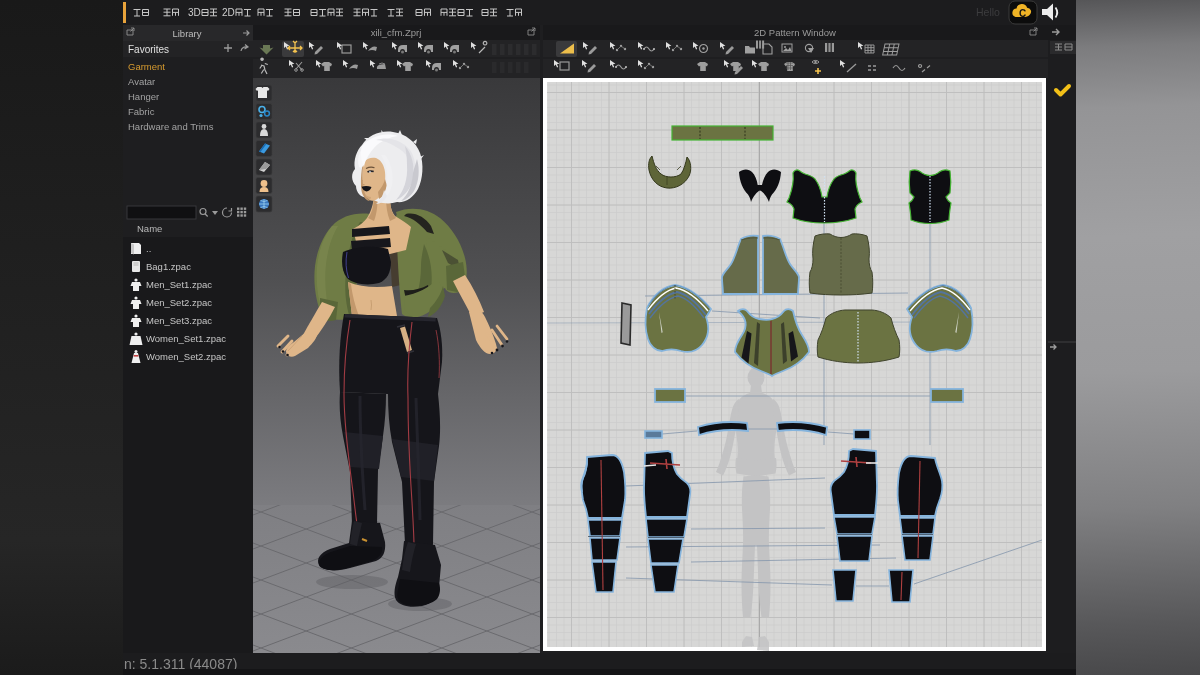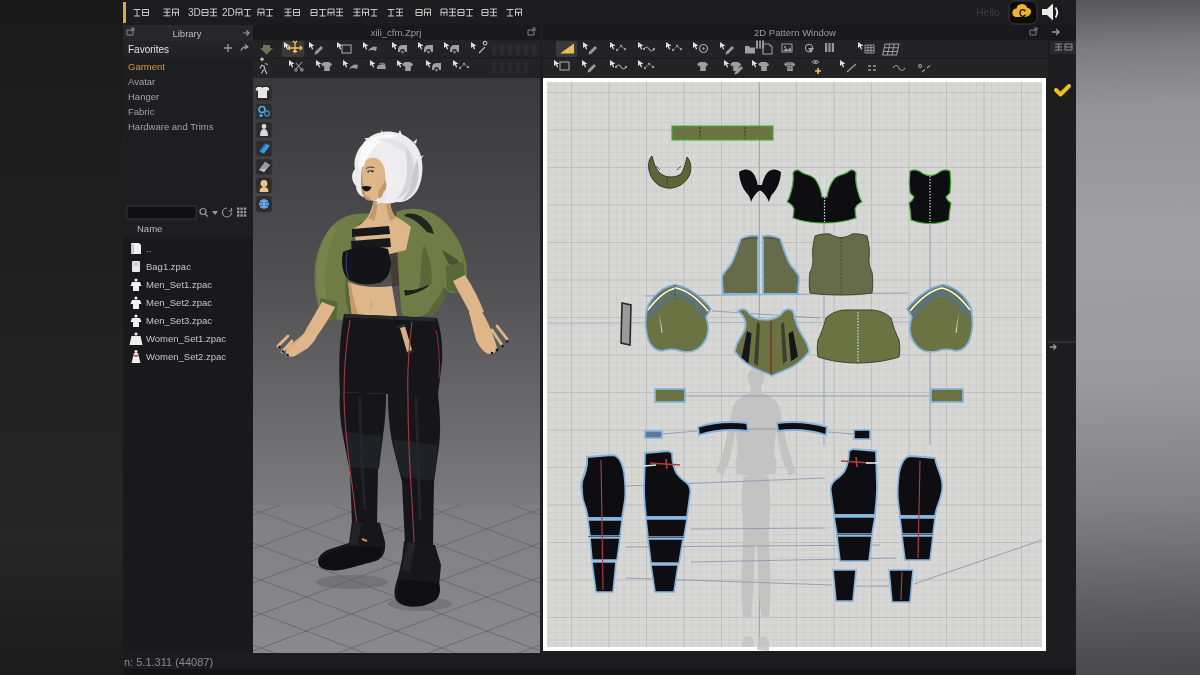--- a/index.html
+++ b/index.html
@@ -819,16 +819,16 @@
         <g stroke="#8a8a8a">
           <path d="M7,19 h7 M7,22 h7 M7,25 h7 M10.5,19 v6" stroke-width="1"></path>
           <path d="M17,19 h7 v6 h-7 z M17,22 h7" stroke-width="1" fill="none"></path>
         </g>
         <path d="M8,65 l4.5,4.5 L21,61" stroke="#f2c018" stroke-width="4" fill="none" stroke-linecap="round" stroke-linejoin="round"></path>
         <line x1="0" y1="317" x2="28" y2="317" stroke="#2e2e30" stroke-width="2"></line>
         <path d="M2,322 l6,0 m-2.5,-2.5 l2.5,2.5 -2.5,2.5" stroke="#9e9e9e" stroke-width="1.3" fill="none"></path>
       </svg>
 
 <div class="abs" style="left:0;top:653px;width:953px;height:16px;background:#1c1c1e;">
-        <span style="position:absolute;left:1px;top:3px;font-size:11px;color:#8a8a8a;">n: 5.1.311 (44087)</span>
+        <span style="position:absolute;left:1px;top:3px;font-size:14px;color:#8a8a8a;">n: 5.1.311 (44087)</span>
       </div>
 <div class="abs" style="left:0;top:669px;width:953px;height:6px;background:#141416;"></div>
 </div>
   </div>
 </body></html>

